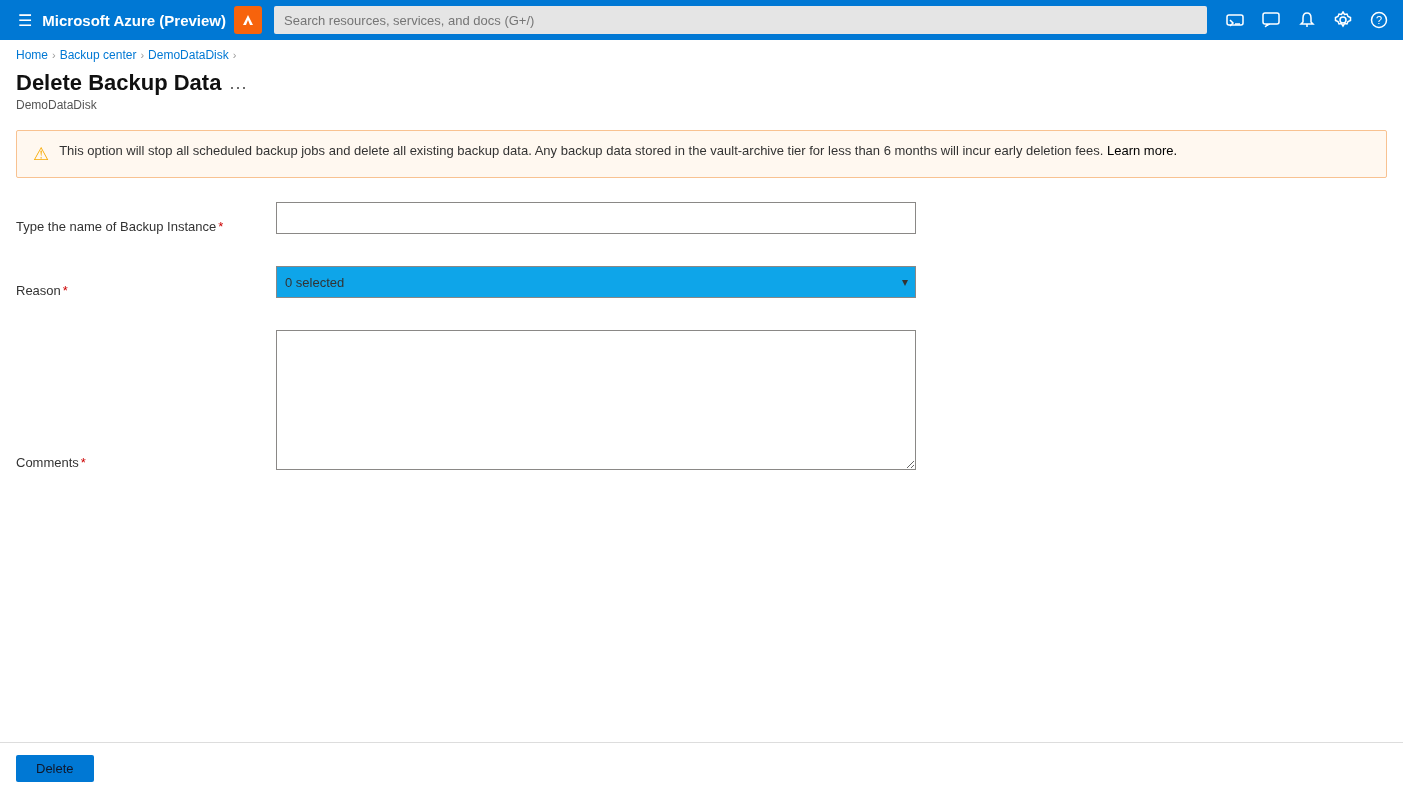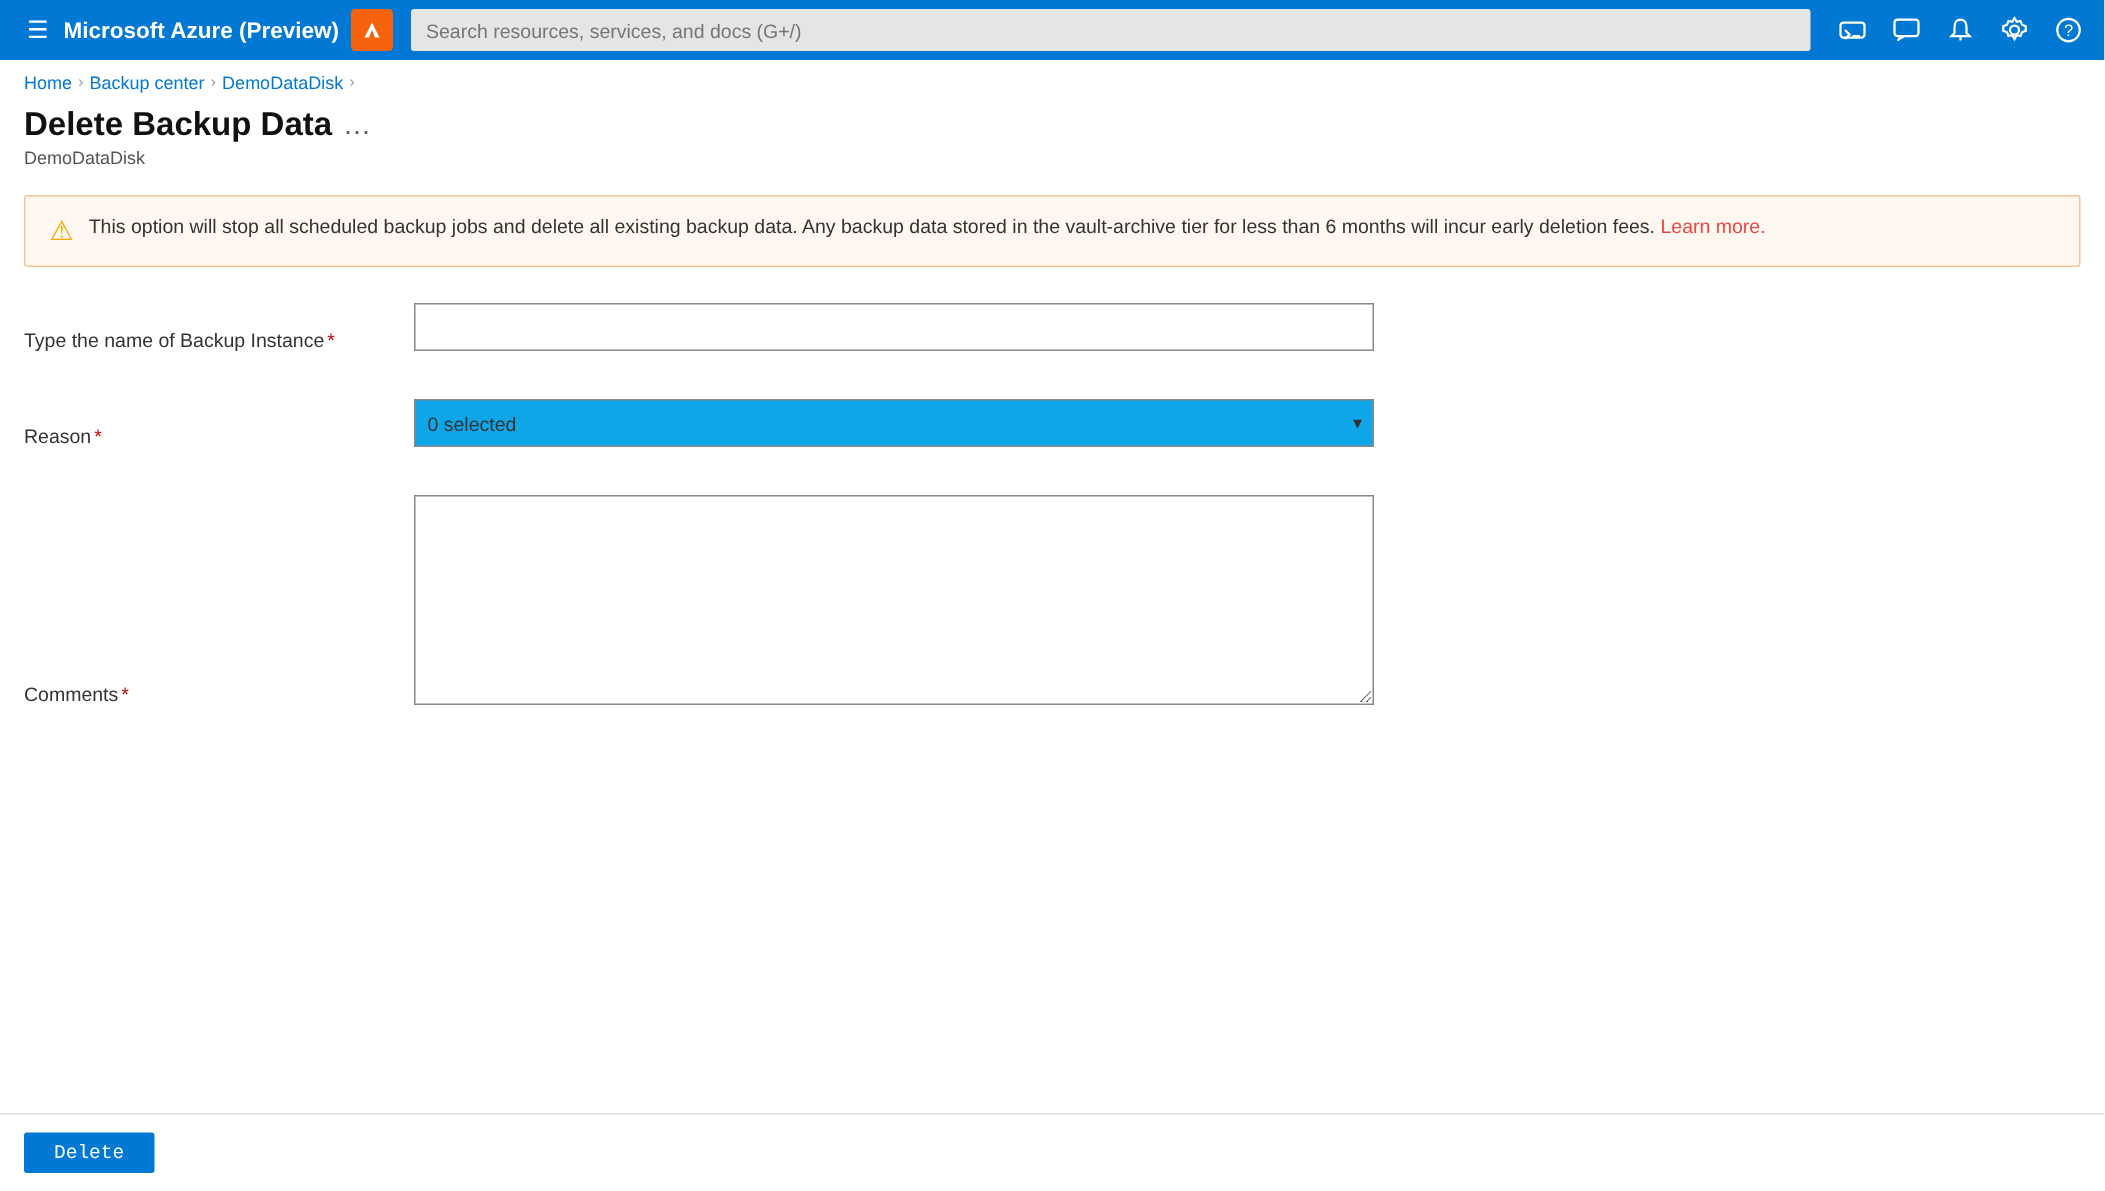--- a/index.html
+++ b/index.html
@@ -127,21 +127,21 @@
       margin-bottom: 24px;
       font-size: 13px;
       color: #333;
     }
     .warning-icon {
       color: #f7a900;
       font-size: 18px;
       flex-shrink: 0;
       margin-top: 0px;
     }
-    .warning-text a { color: #ef4444; text-decoration: none; margin-top: 48px; }
+    .warning-text a { color: #000000; text-decoration: none; margin-top: 48px; }
 
     
     .form-section {
       max-width: 900px;
     }
     .form-row {
       display: flex;
       align-items: flex-end;
       margin-bottom: 32px;
     }
@@ -212,27 +212,27 @@
       height: 52px;
       border-top: 1px solid #ddd;
       display: flex;
       align-items: center;
       padding: 0 16px;
       flex-shrink: 0;
       background: #fff;
     }
     .btn-delete {
       background: #0078d4;
-      color: #ffffff;
+      color: #0f172a;
       border: none;
       padding: 6px 20px;
       font-size: 13px;
       cursor: pointer;
       border-radius: 2px;
-      font-family: Liberation Mono, monospace;
+      font-family: Liberation Sans, sans-serif;
     }
   </style>
 </head>
 <body>
 
 <div class="topbar">
   <div class="topbar-hamburger">☰</div>
   <span class="topbar-title">Microsoft Azure (Preview)</span>
   <div class="topbar-icon-orange">
     <svg viewBox="0 0 18 18" fill="none" xmlns="http://www.w3.org/2000/svg">

